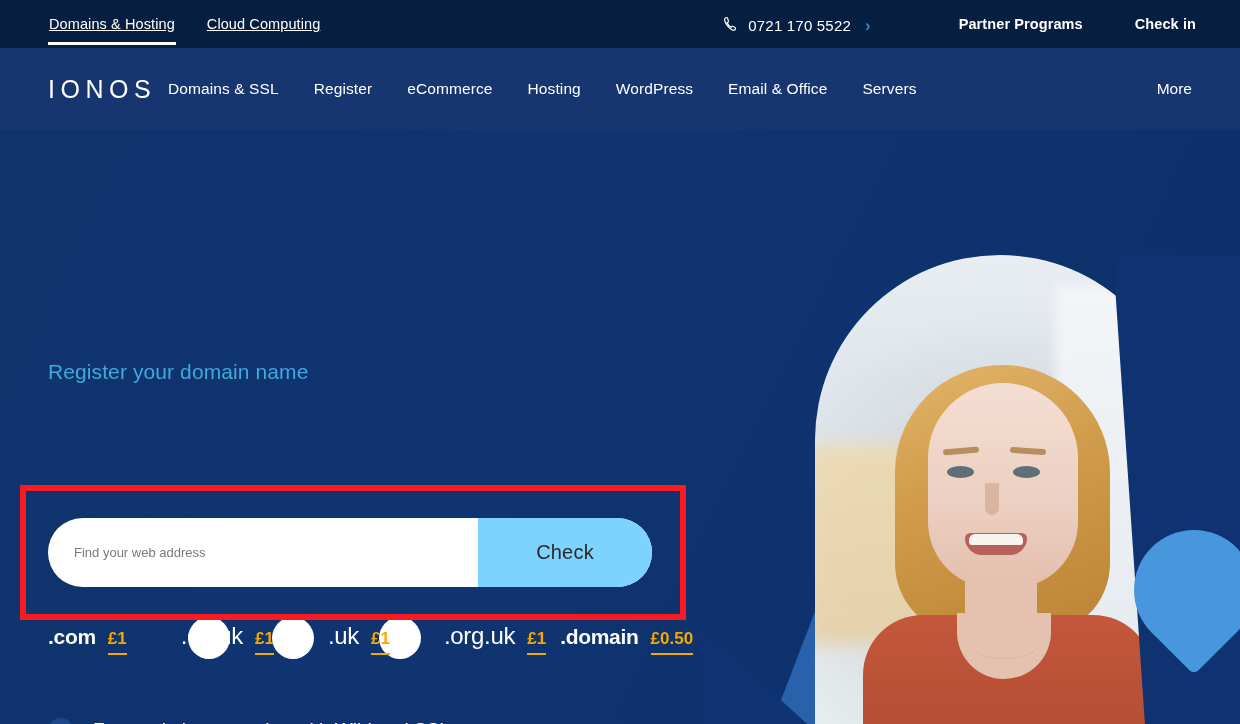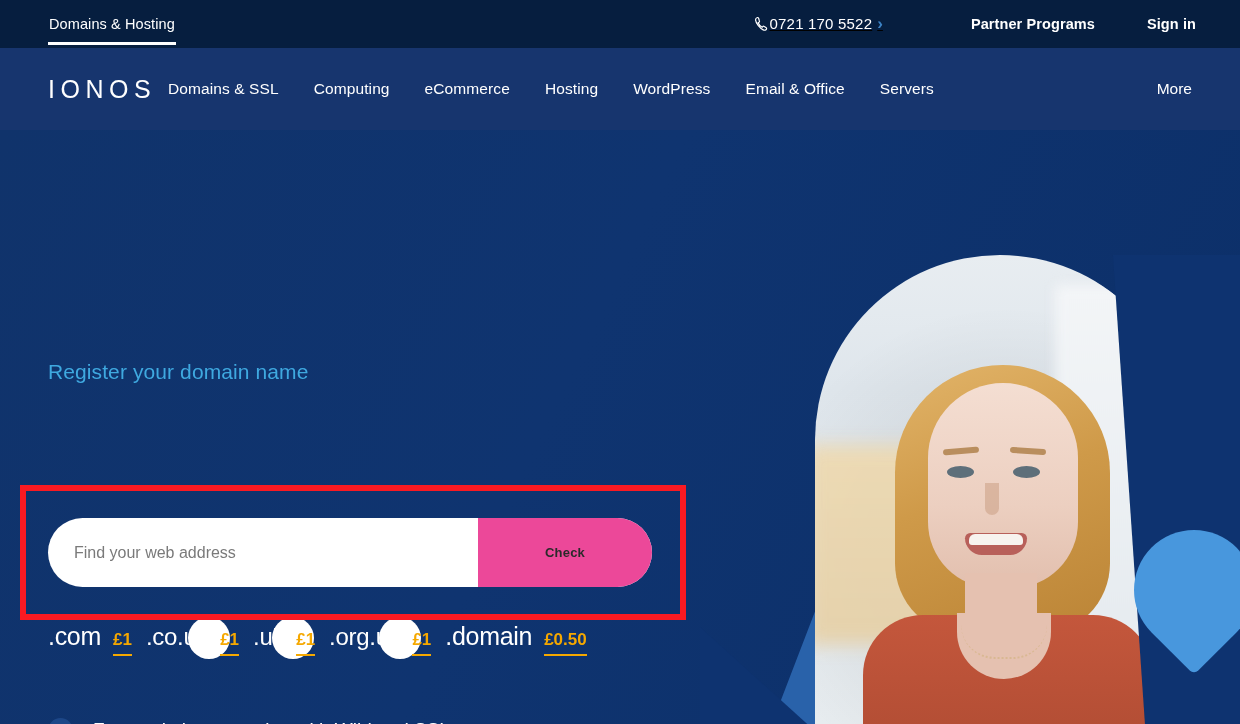--- a/index.html
+++ b/index.html
@@ -40,42 +40,43 @@
   .top-tab {
     position: relative;
     color: #ffffff;
     font-size: 14.5px;
     letter-spacing: .1px;
     height: 48px;
     display: flex;
     align-items: center;
     cursor: pointer;
     padding: 0 1px;
+    text-decoration: underline;
   }
   .top-tab.active::after {
     content: "";
     position: absolute;
     left: 0; right: 0; bottom: 3px;
     height: 3px;
     background: #ffffff;
   }
   .topbar-right {
     position: absolute;
     right: 44px; top: 0;
     height: 48px;
     display: flex;
     align-items: center;
     gap: 0px;
   }
   .phone-block {
     display: flex;
-    align-items: flex-start;
+    align-items: flex-end;
+    gap: 9px;
     cursor: pointer;
     margin-right: 72px;
-    text-decoration: underline;
   }
   .phone-icon { width: 19px; height: 19px; display: block; }
   .phone-num {
     color: #ffffff;
     font-size: 15px;
     letter-spacing: .2px;
   }
   .phone-chevron {
     color: #3B82C4;
     font-size: 17px;
@@ -342,55 +343,55 @@
     overflow: hidden;
     display: flex;
     z-index: 21;
   }
   .search-input {
     flex: 1;
     border: none;
     outline: none;
     background: transparent;
     padding: 12px 26px;
-    font-size: 16px;
+    font-size: 13px;
     color: #333;
     font-family: "Liberation Sans", sans-serif;
   }
   .search-input::placeholder { color: #7a7a7a; }
   .check-btn {
     width: 174px;
     border: none;
-    background: #ec4899;
+    background: #7dd3fc;
     color: #2a2a2a;
-    font-size: 13px;
-    font-weight: 700;
+    font-size: 20px;
+    font-weight: 400;
     cursor: pointer;
     font-family: "Liberation Sans", sans-serif;
     letter-spacing: .2px;
   }
 
   
   .tld-row {
     position: absolute;
     left: 48px; top: 492px;
     height: 42px;
     display: flex;
     align-items: baseline;
     z-index: 10;
   }
   .tld-name {
     color: #ffffff;
-    font-size: 25px;
-    font-weight: 400;
+    font-size: 21px;
+    font-weight: 700;
     letter-spacing: -.3px;
     position: relative;
     z-index: 3;
   }
-  .tld-name.thin { font-weight: 400; font-size: 24px; }
+  .tld-name.thin { font-weight: 400; font-size: 24px; margin-left: 40px; }
   .tld-price {
     color: #F5A800;
     font-size: 17px;
     font-weight: 700;
     border-bottom: 2px solid #F5A800;
     padding-bottom: 4px;
     margin: 0 14px 0 12px;
     position: relative;
     z-index: 3;
   }
@@ -441,43 +442,46 @@
 </style>
 </head>
 <body>
 
 <div id="page">
 
   <div class="topbar">
     <div class="topbar-left">
       <div class="top-tab active">
         <span>Domains &amp; Hosting</span>
+      </div>
+      <div class="top-tab">
+        <span>Cloud Computing</span>
       </div>
     </div>
 
     <div class="topbar-right">
       <div class="phone-block">
         <span class="phone-icon">
           <svg width="19" height="19" viewBox="0 0 24 24" fill="none" stroke="#ffffff" stroke-width="1.5" stroke-linecap="round">
             <path d="M8.2 3.2c-1.6.3-2.6 1.6-2.4 3.3.5 4.3 5.4 10.3 9.6 12.3 1.9.9 3.6.4 4.2-1.1.3-.8.1-1.4-.7-1.9l-2.3-1.4c-.7-.4-1.3-.3-1.8.3l-.7.9c-2-1.1-4.2-3.6-5.1-5.7l1-.6c.7-.4.9-1 .6-1.8L9.6 4.2c-.3-.7-.8-1.1-1.4-1z"></path>
           </svg>
         </span>
         <span class="phone-num">0721 170 5522</span>
         <span class="phone-chevron">›</span>
       </div>
       <span class="top-link">Partner Programs</span>
-      <span class="top-link">Sign in</span>
+      <span class="top-link">Check in</span>
     </div>
   </div>
 
   <div class="mainnav">
     <div class="logo">IONOS</div>
     <div class="navlinks">
       <span class="navlink">Domains &amp; SSL</span>
-      <span class="navlink">Computing</span>
+      <span class="navlink">Register</span>
       <span class="navlink">eCommerce</span>
       <span class="navlink">Hosting</span>
       <span class="navlink">WordPress</span>
       <span class="navlink">Email &amp; Office</span>
       <span class="navlink">Servers</span>
     </div>
     <span class="nav-more">More</span>
   </div>
 
   <div class="hero">

